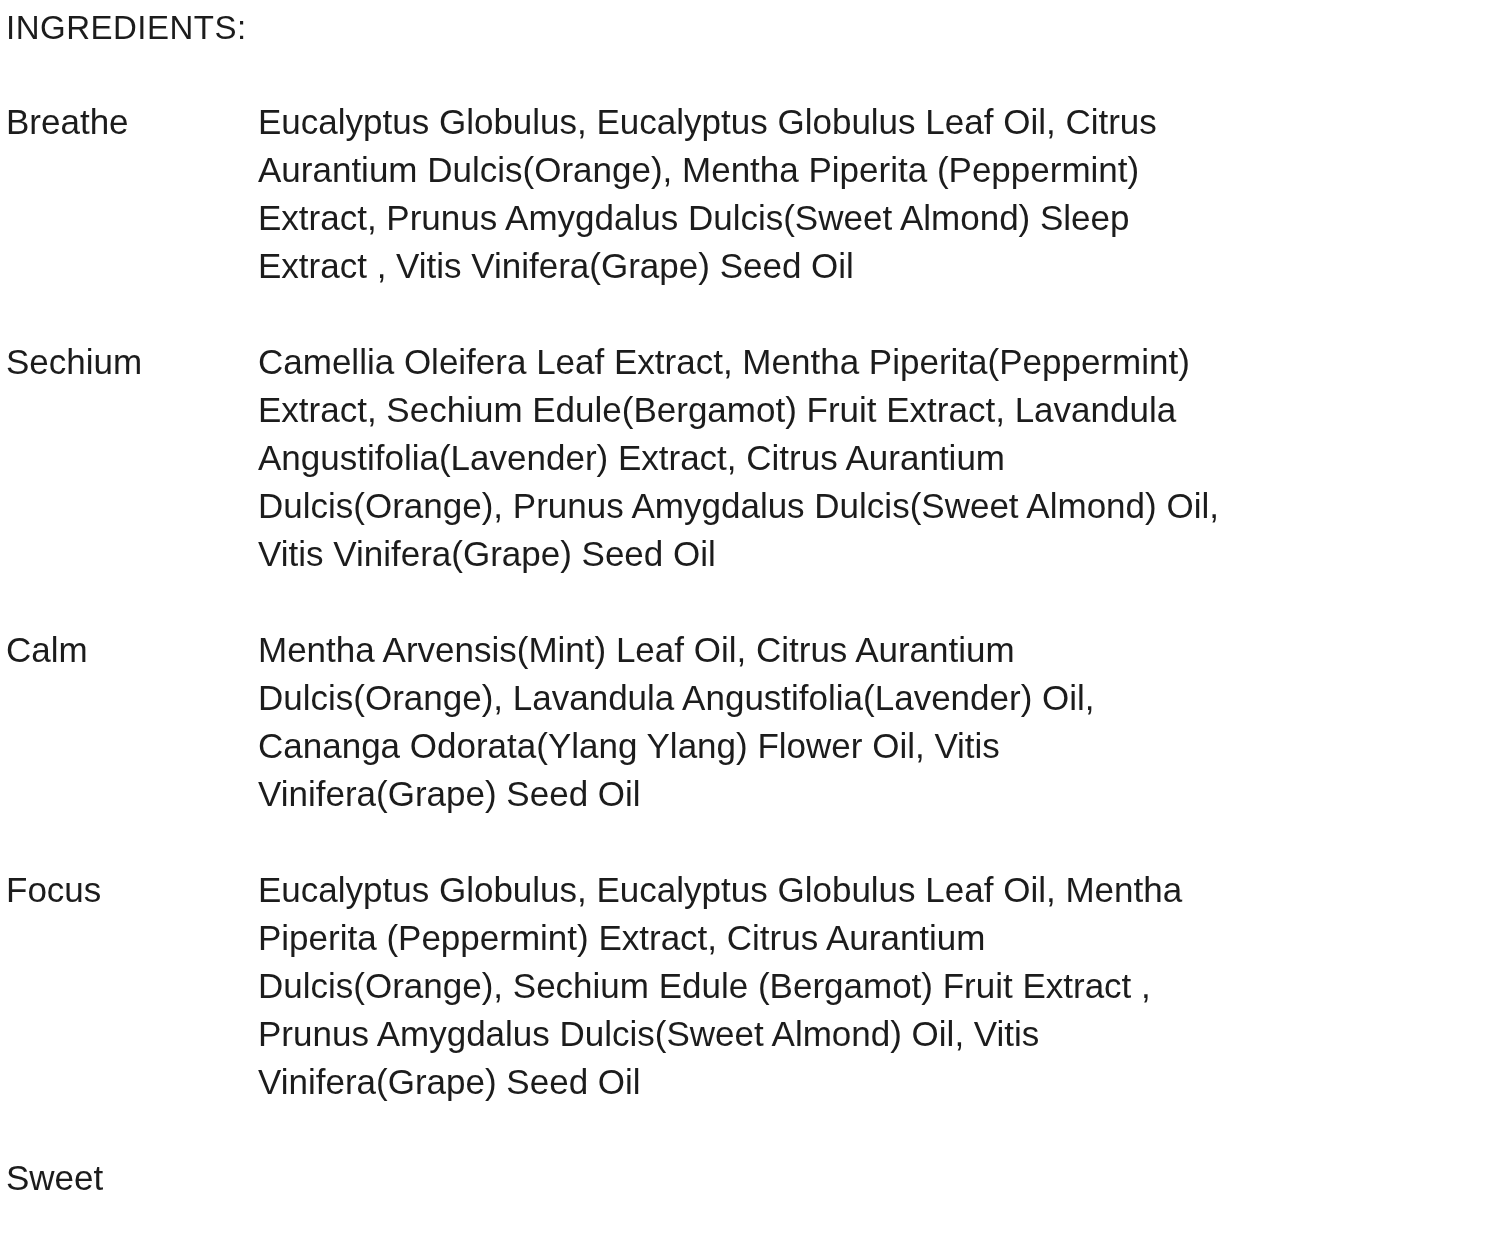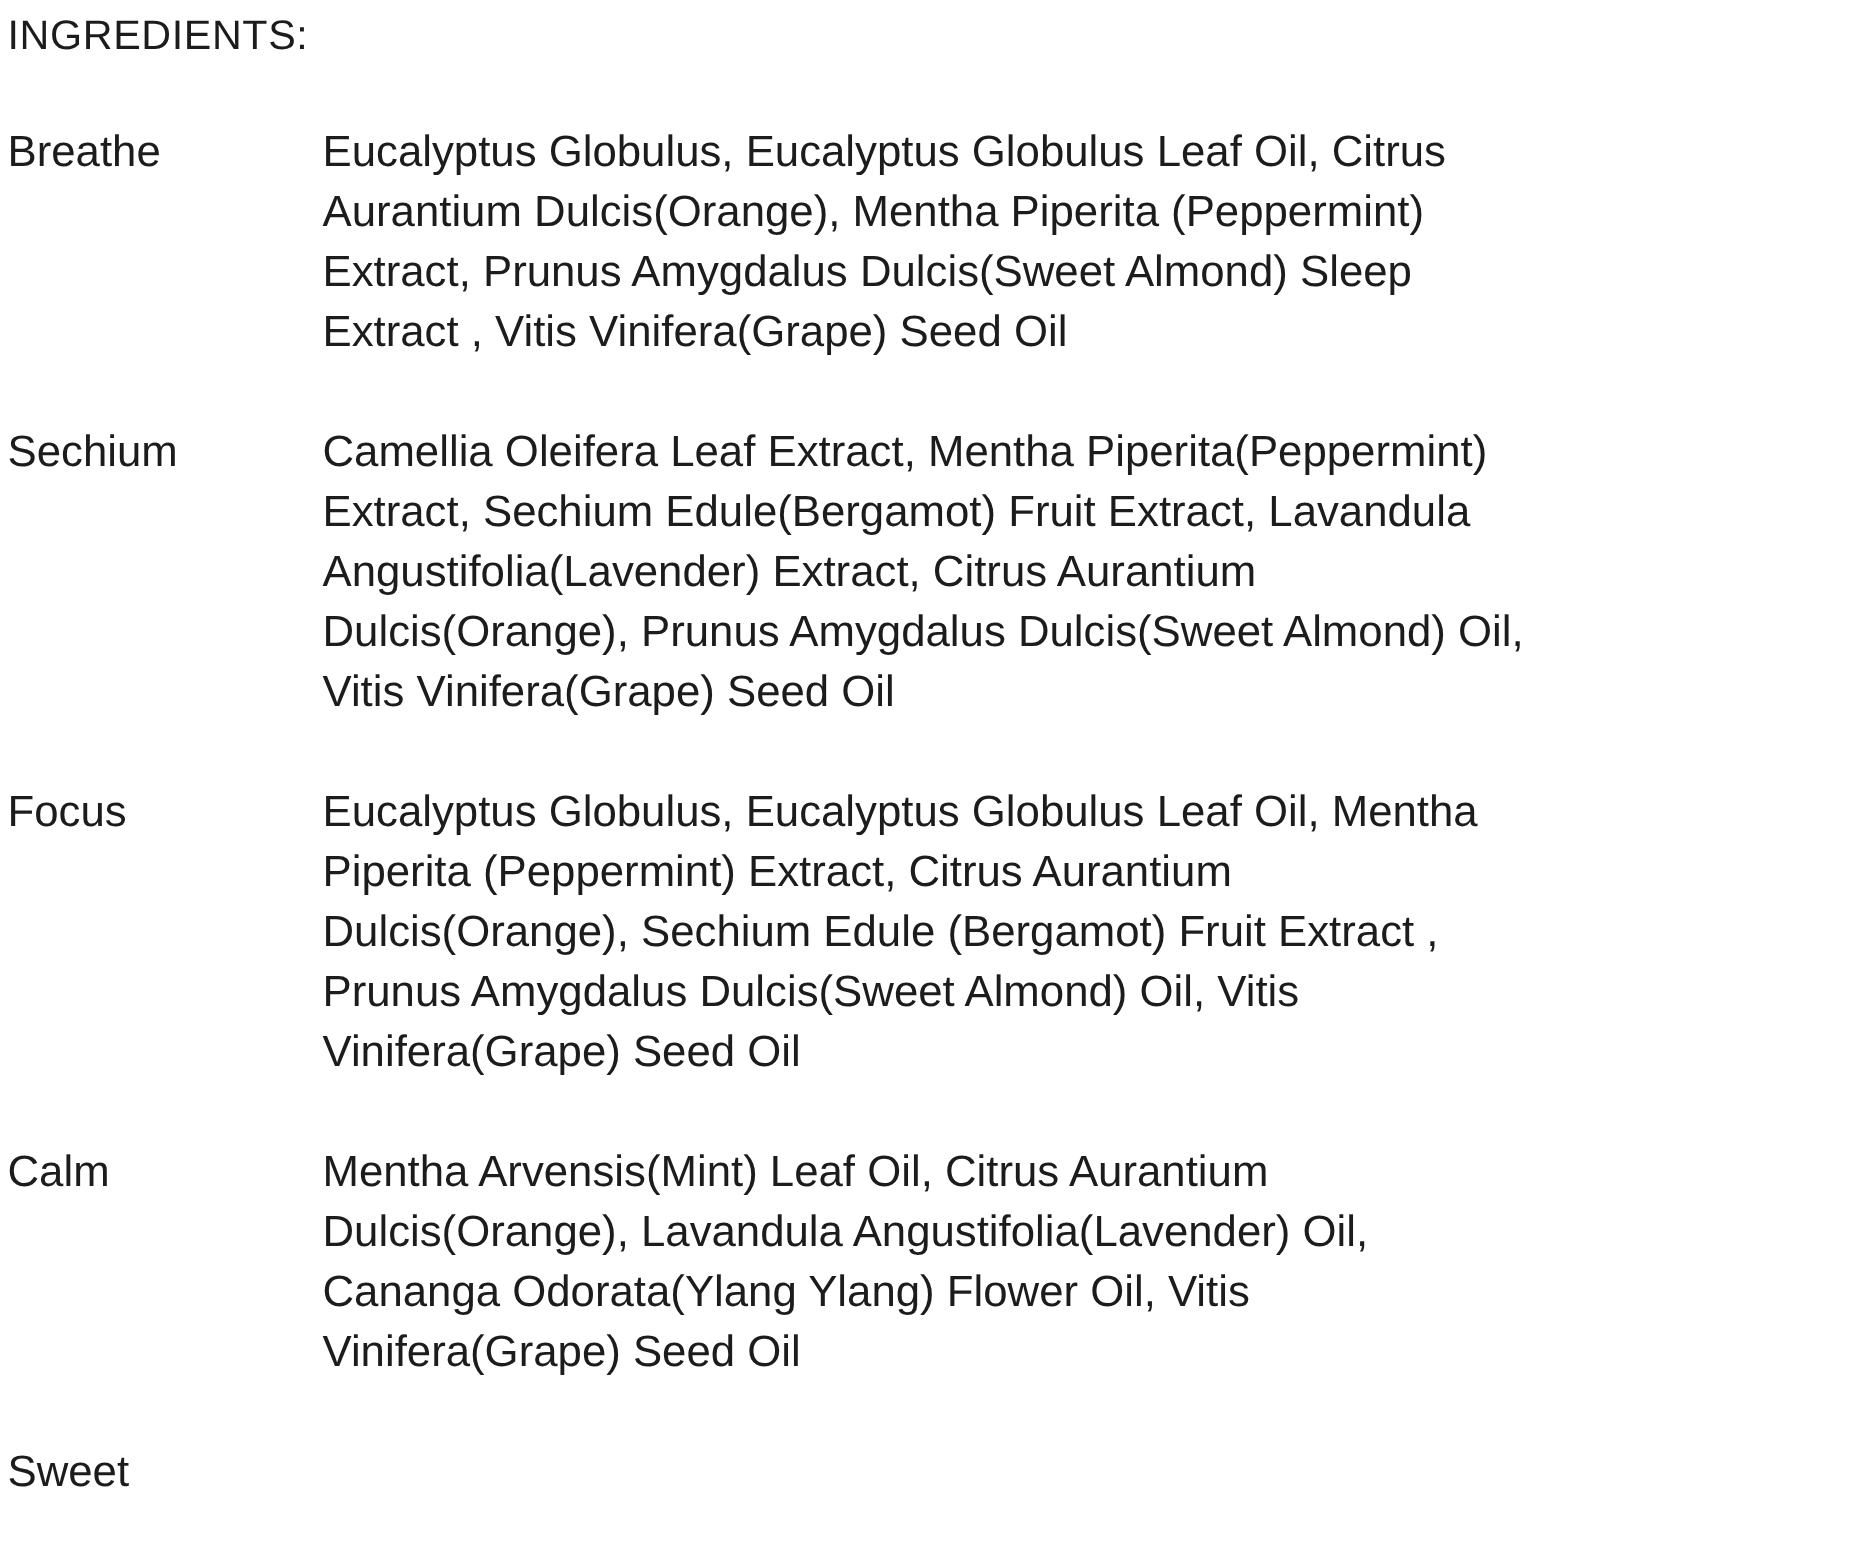--- a/index.html
+++ b/index.html
@@ -56,26 +56,26 @@
     <div class="row-text">Eucalyptus Globulus, Eucalyptus Globulus Leaf Oil, Citrus Aurantium Dulcis(Orange), Mentha Piperita (Peppermint) Extract, Prunus Amygdalus Dulcis(Sweet Almond) Sleep Extract , Vitis Vinifera(Grape) Seed Oil</div>
   </div>
 
 
   <div class="ingredient-row">
     <div class="row-label">Sechium</div>
     <div class="row-text">Camellia Oleifera Leaf Extract, Mentha Piperita(Peppermint) Extract, Sechium Edule(Bergamot) Fruit Extract, Lavandula Angustifolia(Lavender) Extract, Citrus Aurantium Dulcis(Orange), Prunus Amygdalus Dulcis(Sweet Almond) Oil, Vitis Vinifera(Grape) Seed Oil</div>
   </div>
 
   <div class="ingredient-row">
-    <div class="row-label">Focus</div>
-    <div class="row-text">Eucalyptus Globulus, Eucalyptus Globulus Leaf Oil, Mentha Piperita (Peppermint) Extract, Citrus Aurantium Dulcis(Orange), Sechium Edule (Bergamot) Fruit Extract , Prunus Amygdalus Dulcis(Sweet Almond) Oil, Vitis Vinifera(Grape) Seed Oil</div>
+    <div class="row-label">Calm</div>
+    <div class="row-text">Mentha Arvensis(Mint) Leaf Oil, Citrus Aurantium Dulcis(Orange), Lavandula Angustifolia(Lavender) Oil, Cananga Odorata(Ylang Ylang) Flower Oil, Vitis Vinifera(Grape) Seed Oil</div>
   </div>
 
   <div class="ingredient-row">
-    <div class="row-label">Calm</div>
-    <div class="row-text">Mentha Arvensis(Mint) Leaf Oil, Citrus Aurantium Dulcis(Orange), Lavandula Angustifolia(Lavender) Oil, Cananga Odorata(Ylang Ylang) Flower Oil, Vitis Vinifera(Grape) Seed Oil</div>
+    <div class="row-label">Focus</div>
+    <div class="row-text">Eucalyptus Globulus, Eucalyptus Globulus Leaf Oil, Mentha Piperita (Peppermint) Extract, Citrus Aurantium Dulcis(Orange), Sechium Edule (Bergamot) Fruit Extract , Prunus Amygdalus Dulcis(Sweet Almond) Oil, Vitis Vinifera(Grape) Seed Oil</div>
   </div>
 
   <div class="ingredient-row">
     <div class="row-label">Sweet</div>
   </div>
 
 </div>
 
 </body></html>

